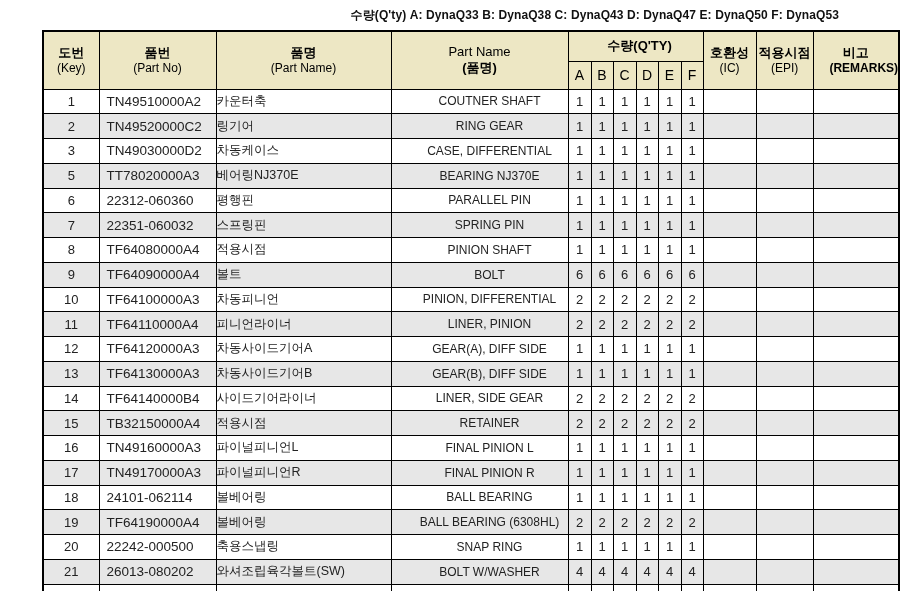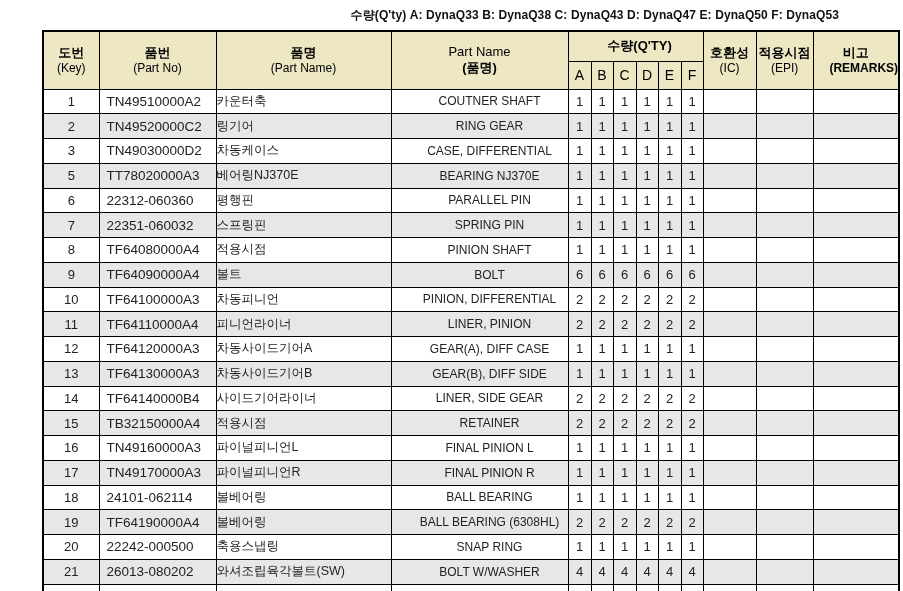--- a/index.html
+++ b/index.html
@@ -255,21 +255,21 @@
           <td class="c-q">2</td>
           <td class="c-q">2</td>
           <td class="c-blank"></td>
           <td class="c-blank"></td>
           <td class="c-blank"></td>
         </tr>
         <tr>
           <td class="c-key">12</td>
           <td class="c-pn">TF64120000A3</td>
           <td class="c-kr">차동사이드기어A</td>
-          <td class="c-en">GEAR(A), DIFF CASE</td>
+          <td class="c-en">GEAR(A), DIFF SIDE</td>
           <td class="c-q">1</td>
           <td class="c-q">1</td>
           <td class="c-q">1</td>
           <td class="c-q">1</td>
           <td class="c-q">1</td>
           <td class="c-q">1</td>
           <td class="c-blank"></td>
           <td class="c-blank"></td>
           <td class="c-blank"></td>
         </tr>

